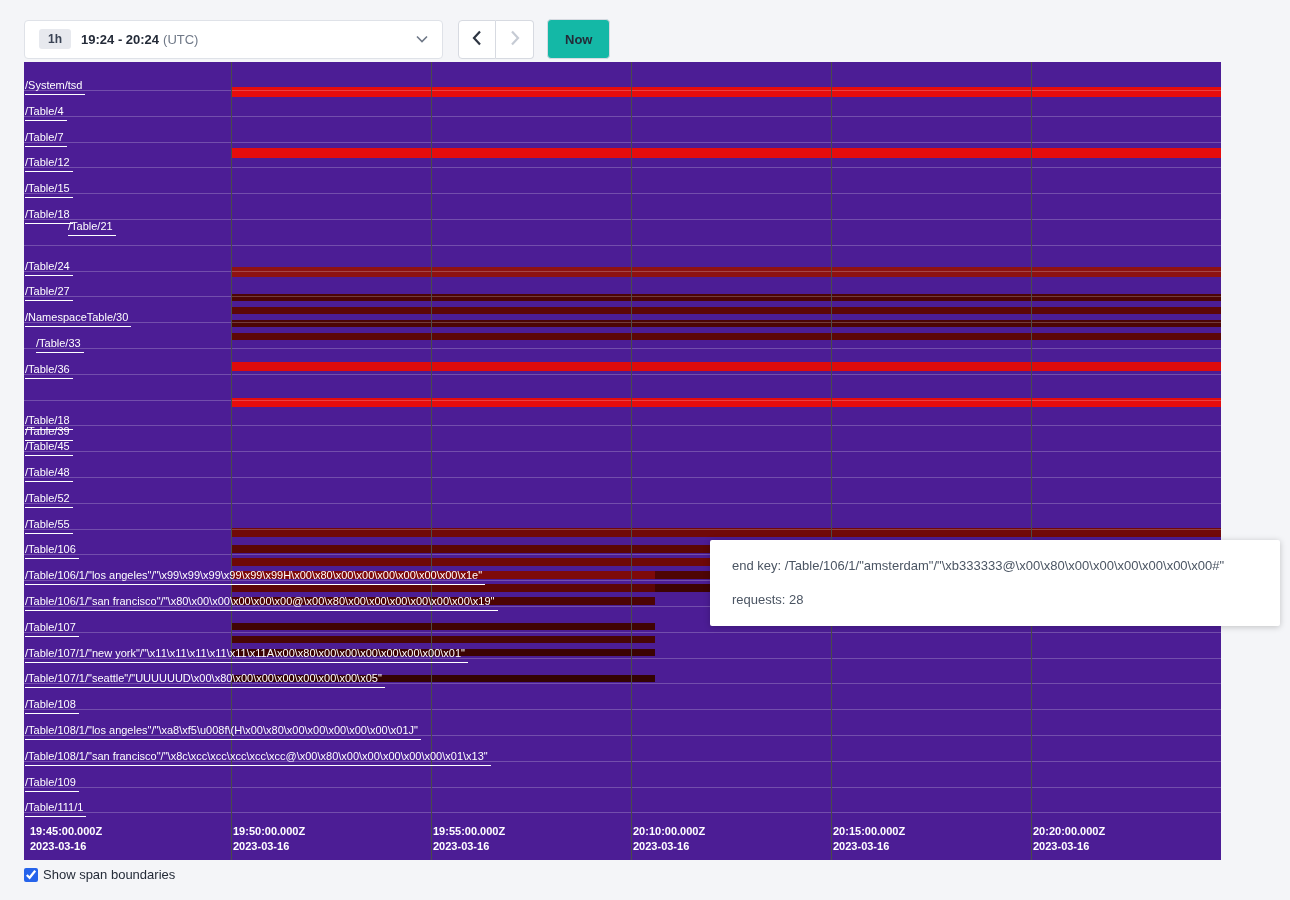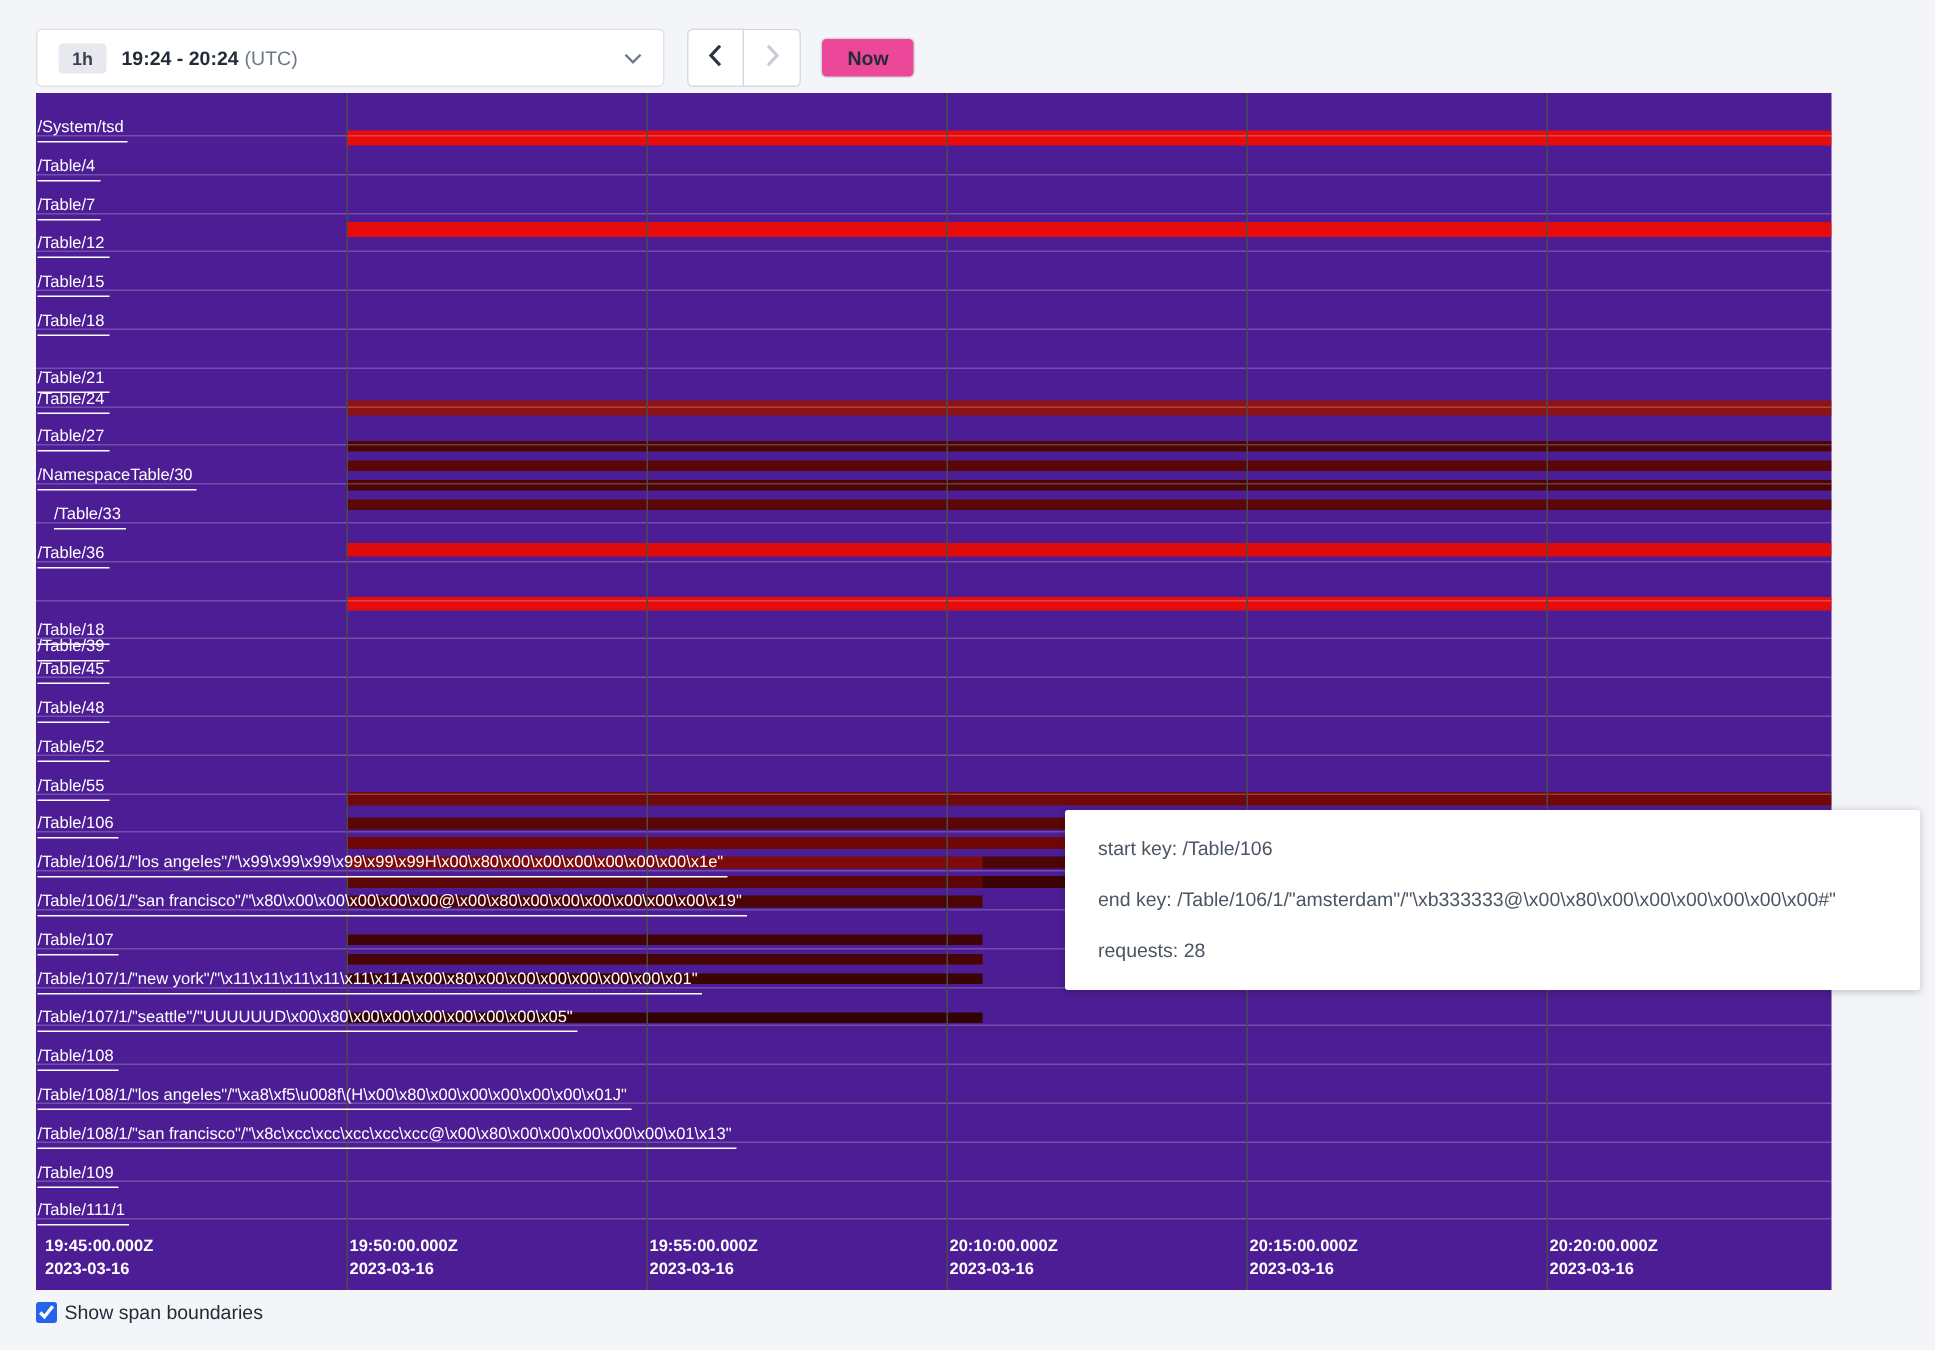--- a/index.html
+++ b/index.html
@@ -28,22 +28,22 @@
 
   .btn-group { display:flex; margin-left:15px; }
   .nav-btn {
     width:38px; height:39px; background:#fff; border:1px solid #d7dae1;
     display:flex; align-items:center; justify-content:center; cursor:pointer;
   }
   .nav-btn.prev { border-radius:4px 0 0 4px; }
   .nav-btn.next { border-radius:0 4px 4px 0; border-left:none; }
 
   .now-btn {
-    height:27px; margin-left:13px; padding:0 17px;
-    background:#ec4899; border:1px solid #d7dae1; border-radius:4px;
+    height:40px; margin-left:13px; padding:0 17px;
+    background:#14b8a6; border:1px solid #d7dae1; border-radius:4px;
     font-size:13px; font-weight:700; color:#242b38; cursor:pointer;
     font-family:"Liberation Sans", sans-serif;
   }
 
   
   .canvas {
     position:absolute; left:24px; top:62px; width:1197px; height:798px;
     background:#000; overflow:hidden; cursor:crosshair;
   }
   .band  { position:absolute; z-index:1; }
@@ -139,21 +139,21 @@
     <div class="row-label" style="top: 38.8px;"><span>/Table/4</span></div>
     <div class="hline" style="top: 79.6px;"></div>
     <div class="row-label" style="top: 64.6px;"><span>/Table/7</span></div>
     <div class="hline" style="top: 105.4px;"></div>
     <div class="row-label" style="top: 90.4px;"><span>/Table/12</span></div>
     <div class="hline" style="top: 131.2px;"></div>
     <div class="row-label" style="top: 116.2px;"><span>/Table/15</span></div>
     <div class="hline" style="top: 157px;"></div>
     <div class="row-label" style="top: 142px;"><span>/Table/18</span></div>
     <div class="hline" style="top: 182.8px;"></div>
-    <div class="row-label" style="top: 180px;"><span>/Table/21</span></div>
+    <div class="row-label" style="top: 154px; margin-left: 43px;"><span>/Table/21</span></div>
     <div class="hline" style="top: 208.6px;"></div>
     <div class="row-label" style="top: 193.6px;"><span>/Table/24</span></div>
     <div class="hline" style="top: 234.4px;"></div>
     <div class="row-label" style="top: 219.4px;"><span>/Table/27</span></div>
     <div class="hline" style="top: 260.2px;"></div>
     <div class="row-label" style="top: 245.2px;"><span>/NamespaceTable/30</span></div>
     <div class="hline" style="top: 286px;"></div>
     <div class="row-label" style="top: 271px; padding-left: 11px;"><span>/Table/33</span></div>
     <div class="hline" style="top: 311.8px;"></div>
     <div class="row-label" style="top: 296.8px;"><span>/Table/36</span></div>
@@ -216,21 +216,20 @@
       <div>20:15:00.000Z</div>
       <div>2023-03-16</div>
     </div>
     <div class="time-label" style="left: 1009px;">
       <div>20:20:00.000Z</div>
       <div>2023-03-16</div>
     </div>
   </div>
 
 <div class="tooltip">
-  <div>start key: /Table/106</div>
   <div>end key: /Table/106/1/"amsterdam"/"\xb333333@\x00\x80\x00\x00\x00\x00\x00\x00#"</div>
   <div>requests: 28</div>
 </div>
 
 <div class="footer">
   <input type="checkbox" id="spanbound" checked="" style="accent-color: rgb(37, 99, 235);">
   <span>Show span boundaries</span>
 </div>
 
 </body></html>

